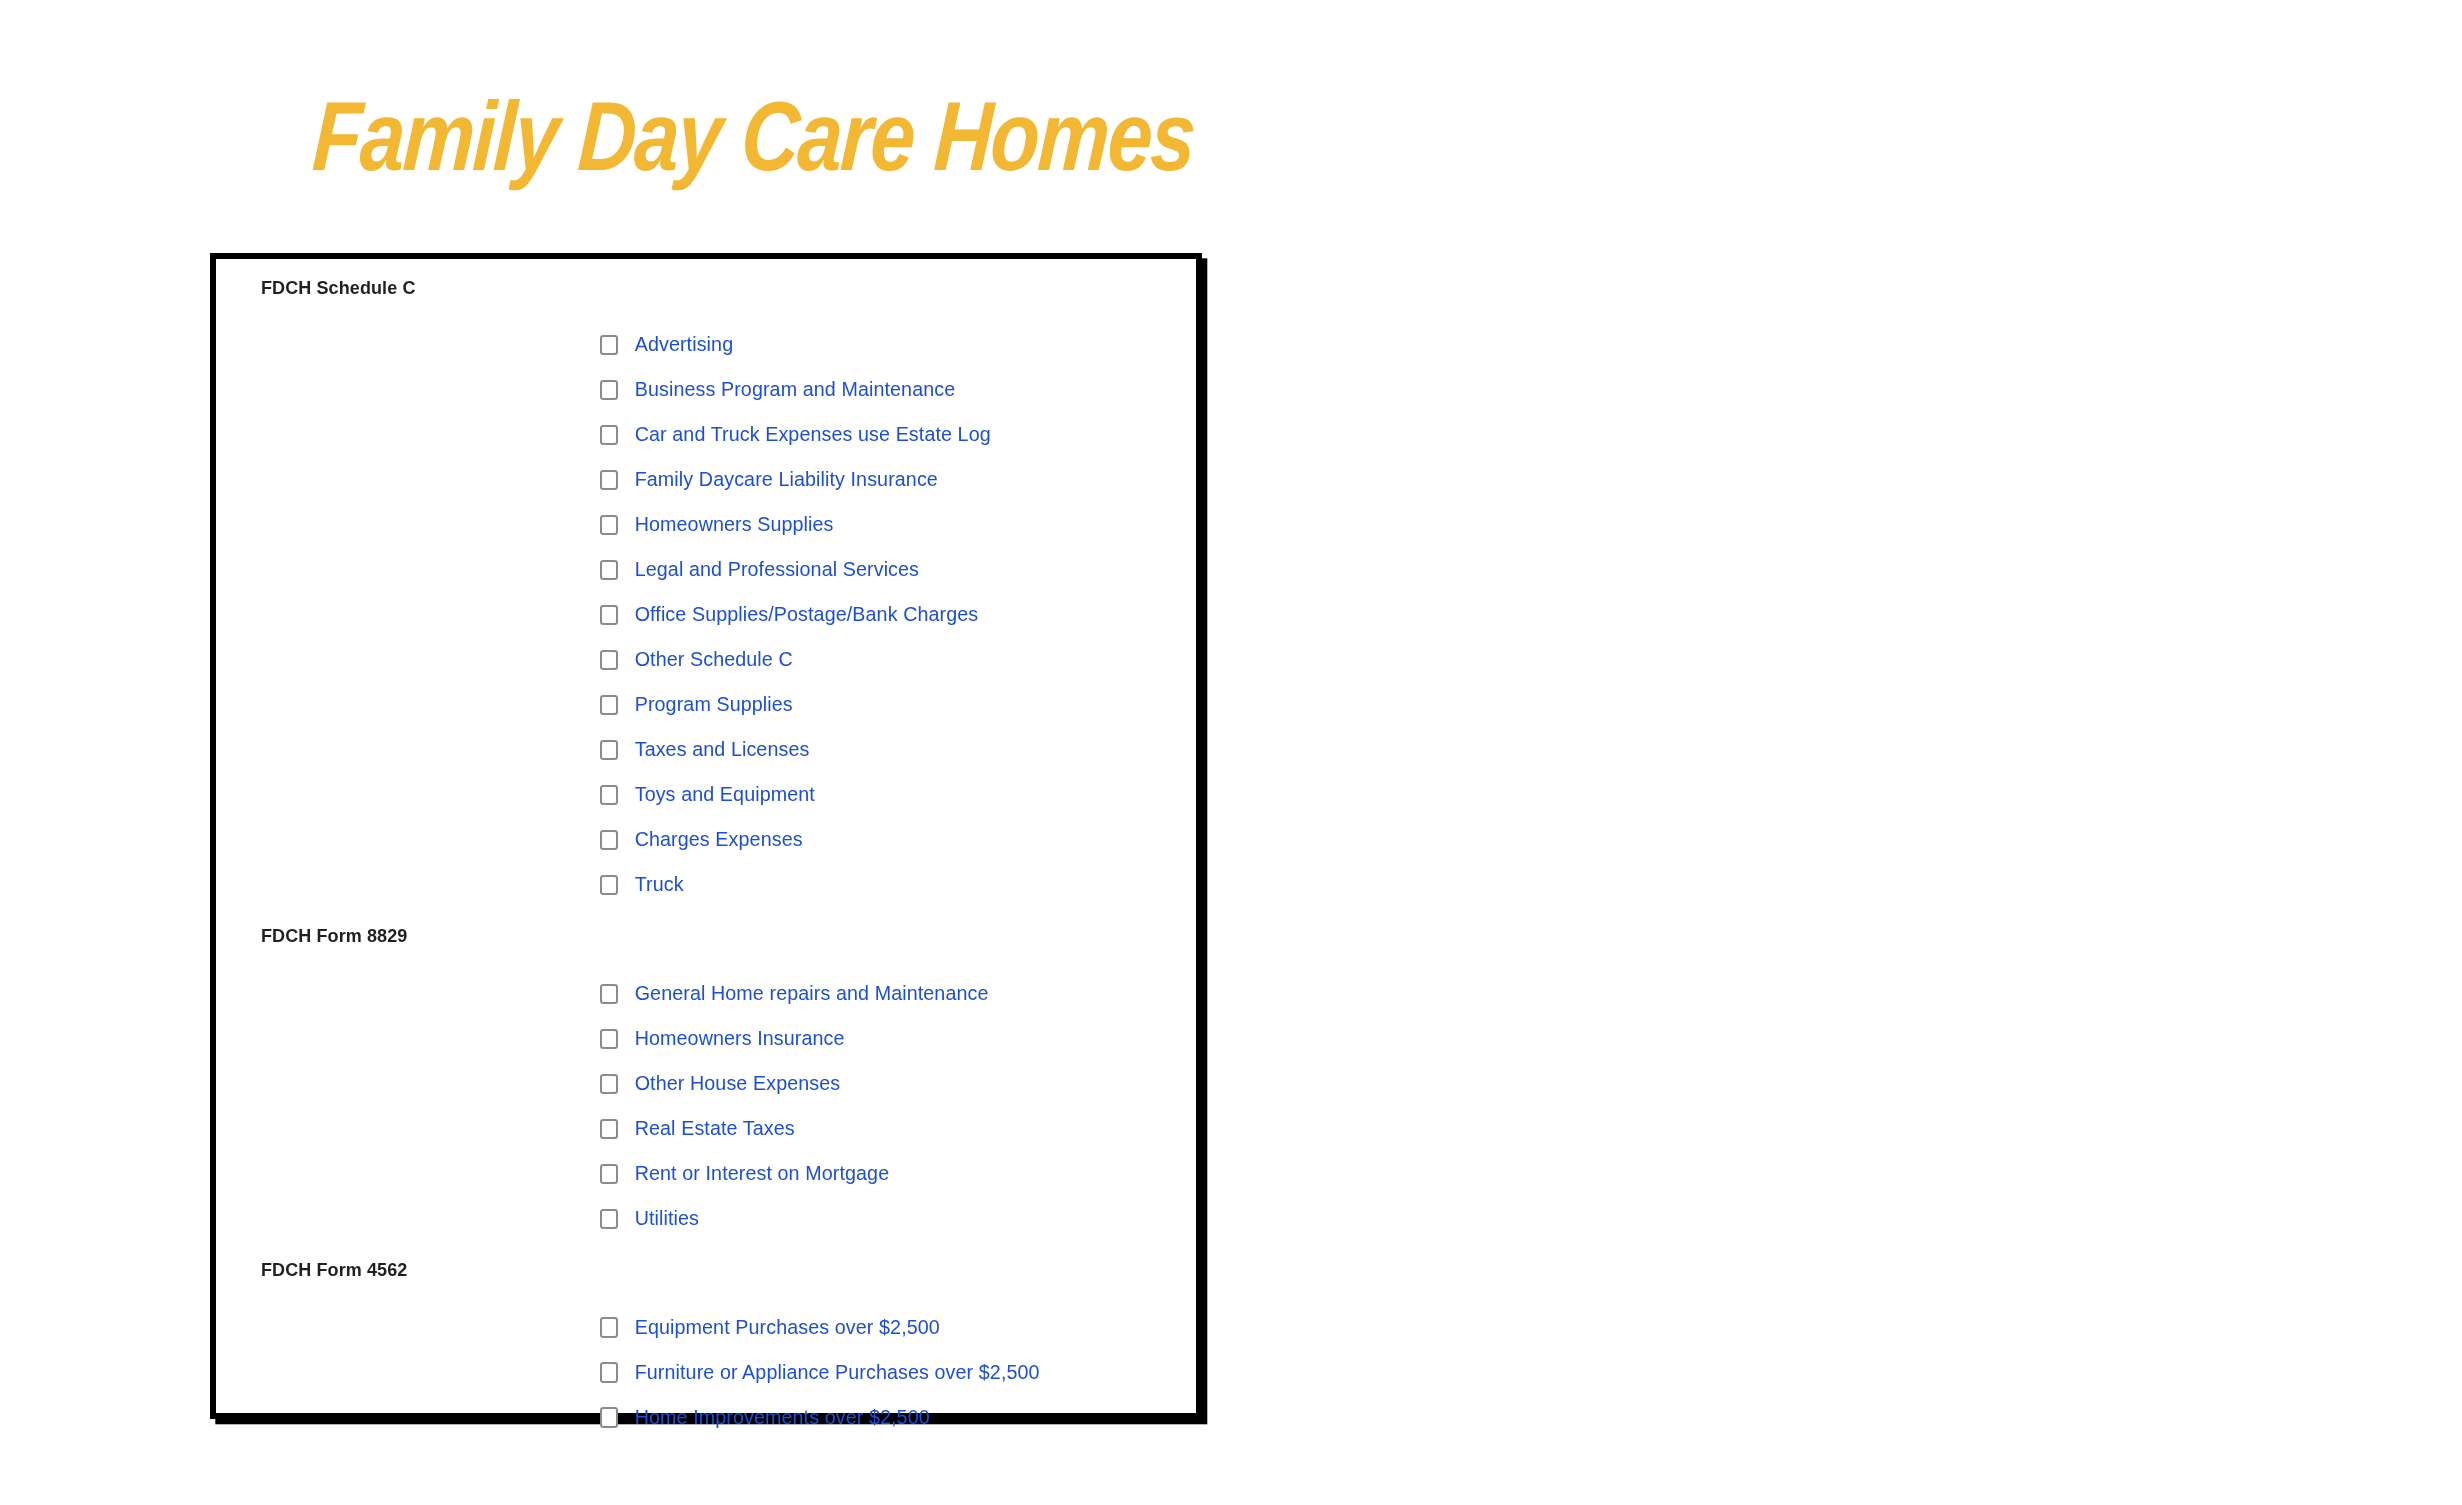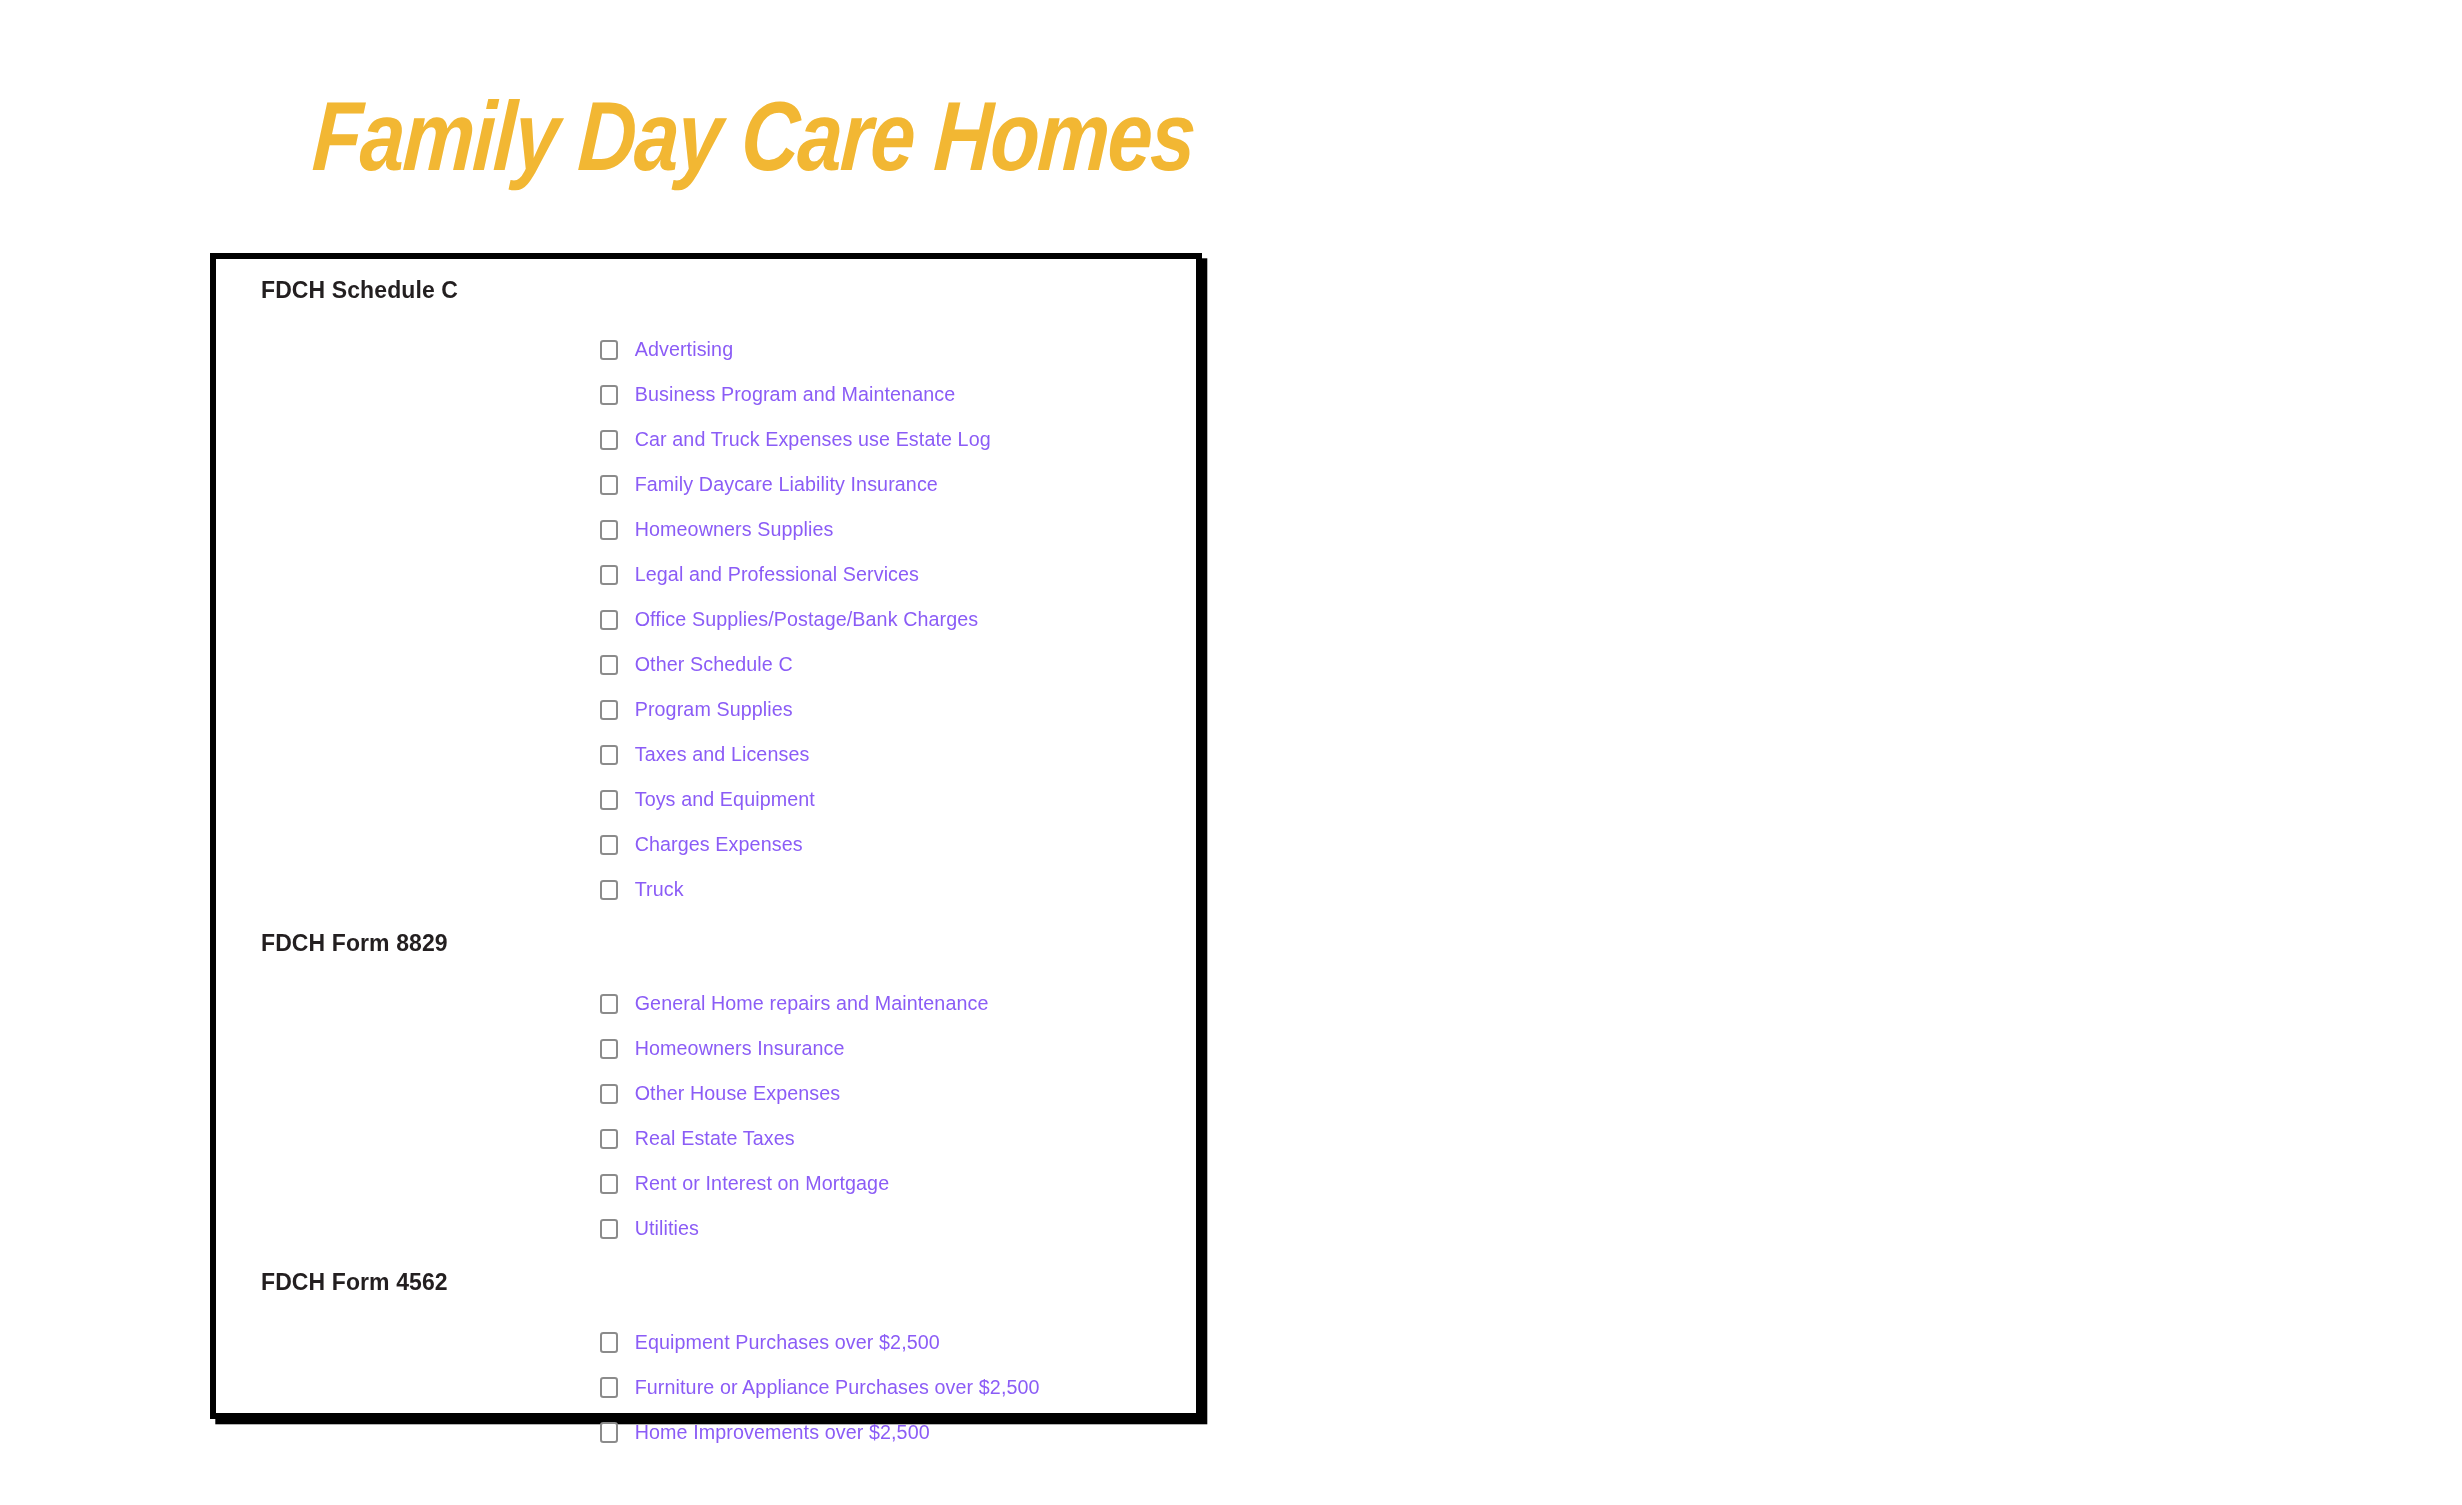--- a/index.html
+++ b/index.html
@@ -69,21 +69,21 @@
     position: relative;
     width: 100%;
     height: 100%;
     padding: 19.7px 0 0 0;
   }
 
   
   .group { position: relative; }
 
   .group-header {
-    font-size: 23px;
+    font-size: 18px;
     font-weight: bold;
     color: #231f20;
     letter-spacing: 0.1px;
     line-height: 1;
     padding-left: 45px;
   }
 
   .items { list-style: none; margin: 0; padding: 0; }
 
   .item {
@@ -99,21 +99,21 @@
     min-width: 17.7px;
     border: 2px solid #8b8b8b;
     border-radius: 3.3px;
     background: #ffffff;
     margin-right: 17px;
     display: inline-block;
   }
 
   .item-label {
     font-size: 19.7px;
-    color: #8b5cf6;
+    color: #1d4ed8;
     line-height: 1;
     white-space: nowrap;
     letter-spacing: 0.1px;
   }
   .group-gap-md { height: 26px; }
   .group-pre    { height: 19.7px; }
 </style>
 </head>
 <body>
 

